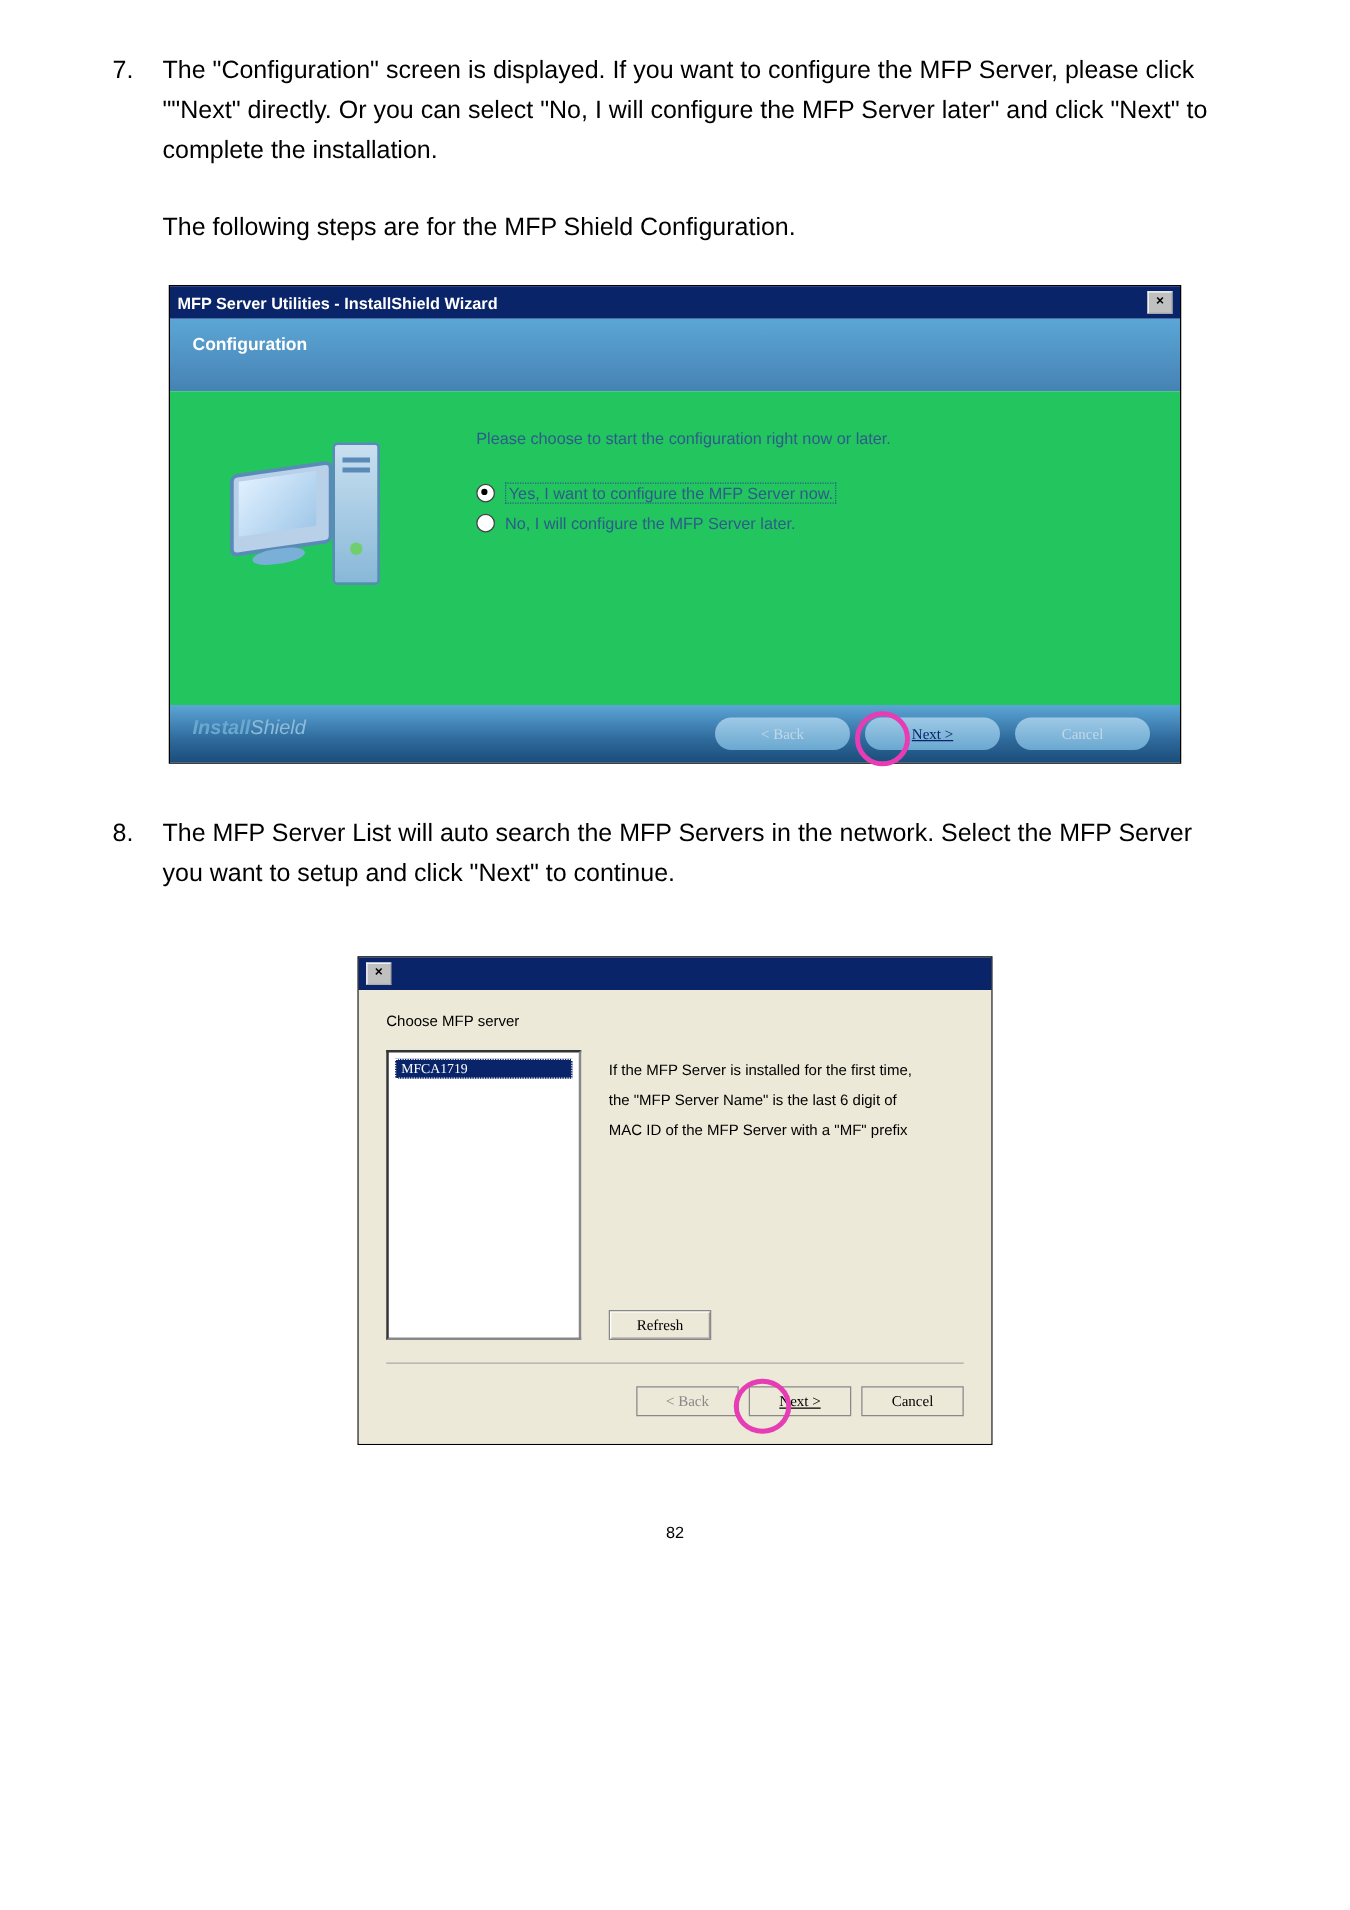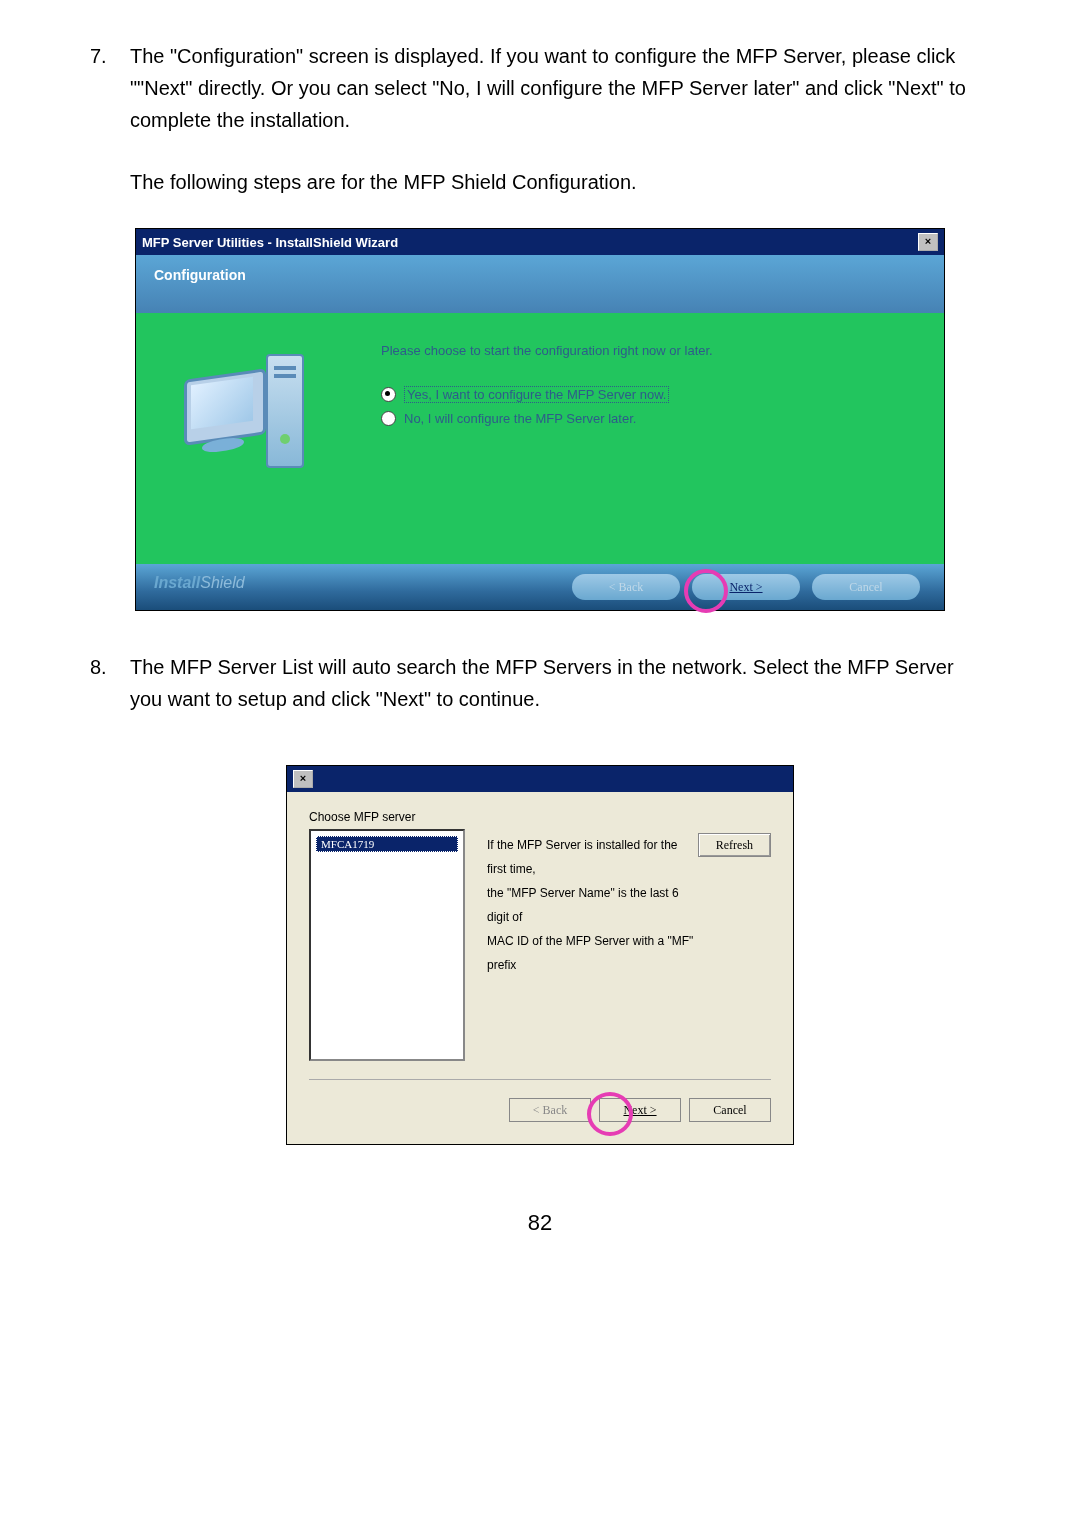--- a/index.html
+++ b/index.html
@@ -31,35 +31,35 @@
 .dotted{border:1px dotted #2e5c8a;padding:0 2px}
 .ftr{background:linear-gradient(#5ba6d6,#2f6a9c 60%,#1a4d7a);padding:10px 18px;display:flex;align-items:flex-start}
 .brand{color:#6aa8d0;font:italic bold 16px Arial;flex:1}
 .brand .sh{color:#8dbbda;font-weight:normal}
 .pill{width:108px;height:26px;border-radius:13px;background:linear-gradient(#9ec9e6,#6aa8d0);margin:0 6px;display:flex;align-items:center;justify-content:center;font:12px Tahoma;color:#c0d8e8}
 .pill.en{color:#0a246a;position:relative}
 .pill u{text-decoration:underline}
 .ring{position:absolute;left:-8px;top:-5px;width:36px;height:36px;border:4px solid #e63cb4;border-radius:50%}
 .w2{width:506px}
 .body2{background:#ece9d8;padding:18px 22px 22px;font:12px Tahoma,sans-serif;color:#000}
-.lbl{margin-bottom:5px}
+.lbl{margin-bottom:16px}
 .flex2{display:flex;gap:22px}
 .listbox{width:152px;height:228px;background:#fff;border:2px inset #888}
 .li-item{background:#0a246a;color:#fff;border:1px dotted #fff;margin:5px;padding:1px 4px;font:11px Tahoma}
-.rcol{flex:1;display:flex;flex-direction:row;padding-top:4px}
+.rcol{flex:1;display:flex;flex-direction:column;padding-top:4px}
 .info{line-height:2.0}
 .spacer{flex:1}
 .wbtn{width:82px;height:24px;border:1px solid #888;background:#ece9d8;font:12px Tahoma;box-shadow:1px 1px #fff inset,-1px -1px #999 inset}
 .hr2{border:none;border-top:1px solid #aaa;margin:18px 0}
 .btns2{display:flex;justify-content:flex-end;gap:8px;position:relative}
 .wb{width:82px;height:24px;border:1px solid #888;background:#ece9d8;font:12px Tahoma}
 .wb:disabled{color:#888}
 .nextwrap{position:relative}
 .ring2{position:absolute;left:-12px;top:-6px;width:38px;height:36px;border:4px solid #e63cb4;border-radius:50%}
-.pgn{text-align:center;font-size:22px;margin-top:60px}
+.pgn{text-align:center;font-size:13px;margin-top:60px}
 </style>
 </head>
 <body>
 
 <div class="page">
  <div class="item">
   <div class="num">7.</div>
   <div class="txt">The "Configuration" screen is displayed. If you want to configure the MFP Server, please click ""Next" directly. Or you can select "No, I will configure the MFP Server later" and click "Next" to complete the installation.</div>
  </div>
  <div class="sub">The following steps are for the MFP Shield Configuration.</div>

